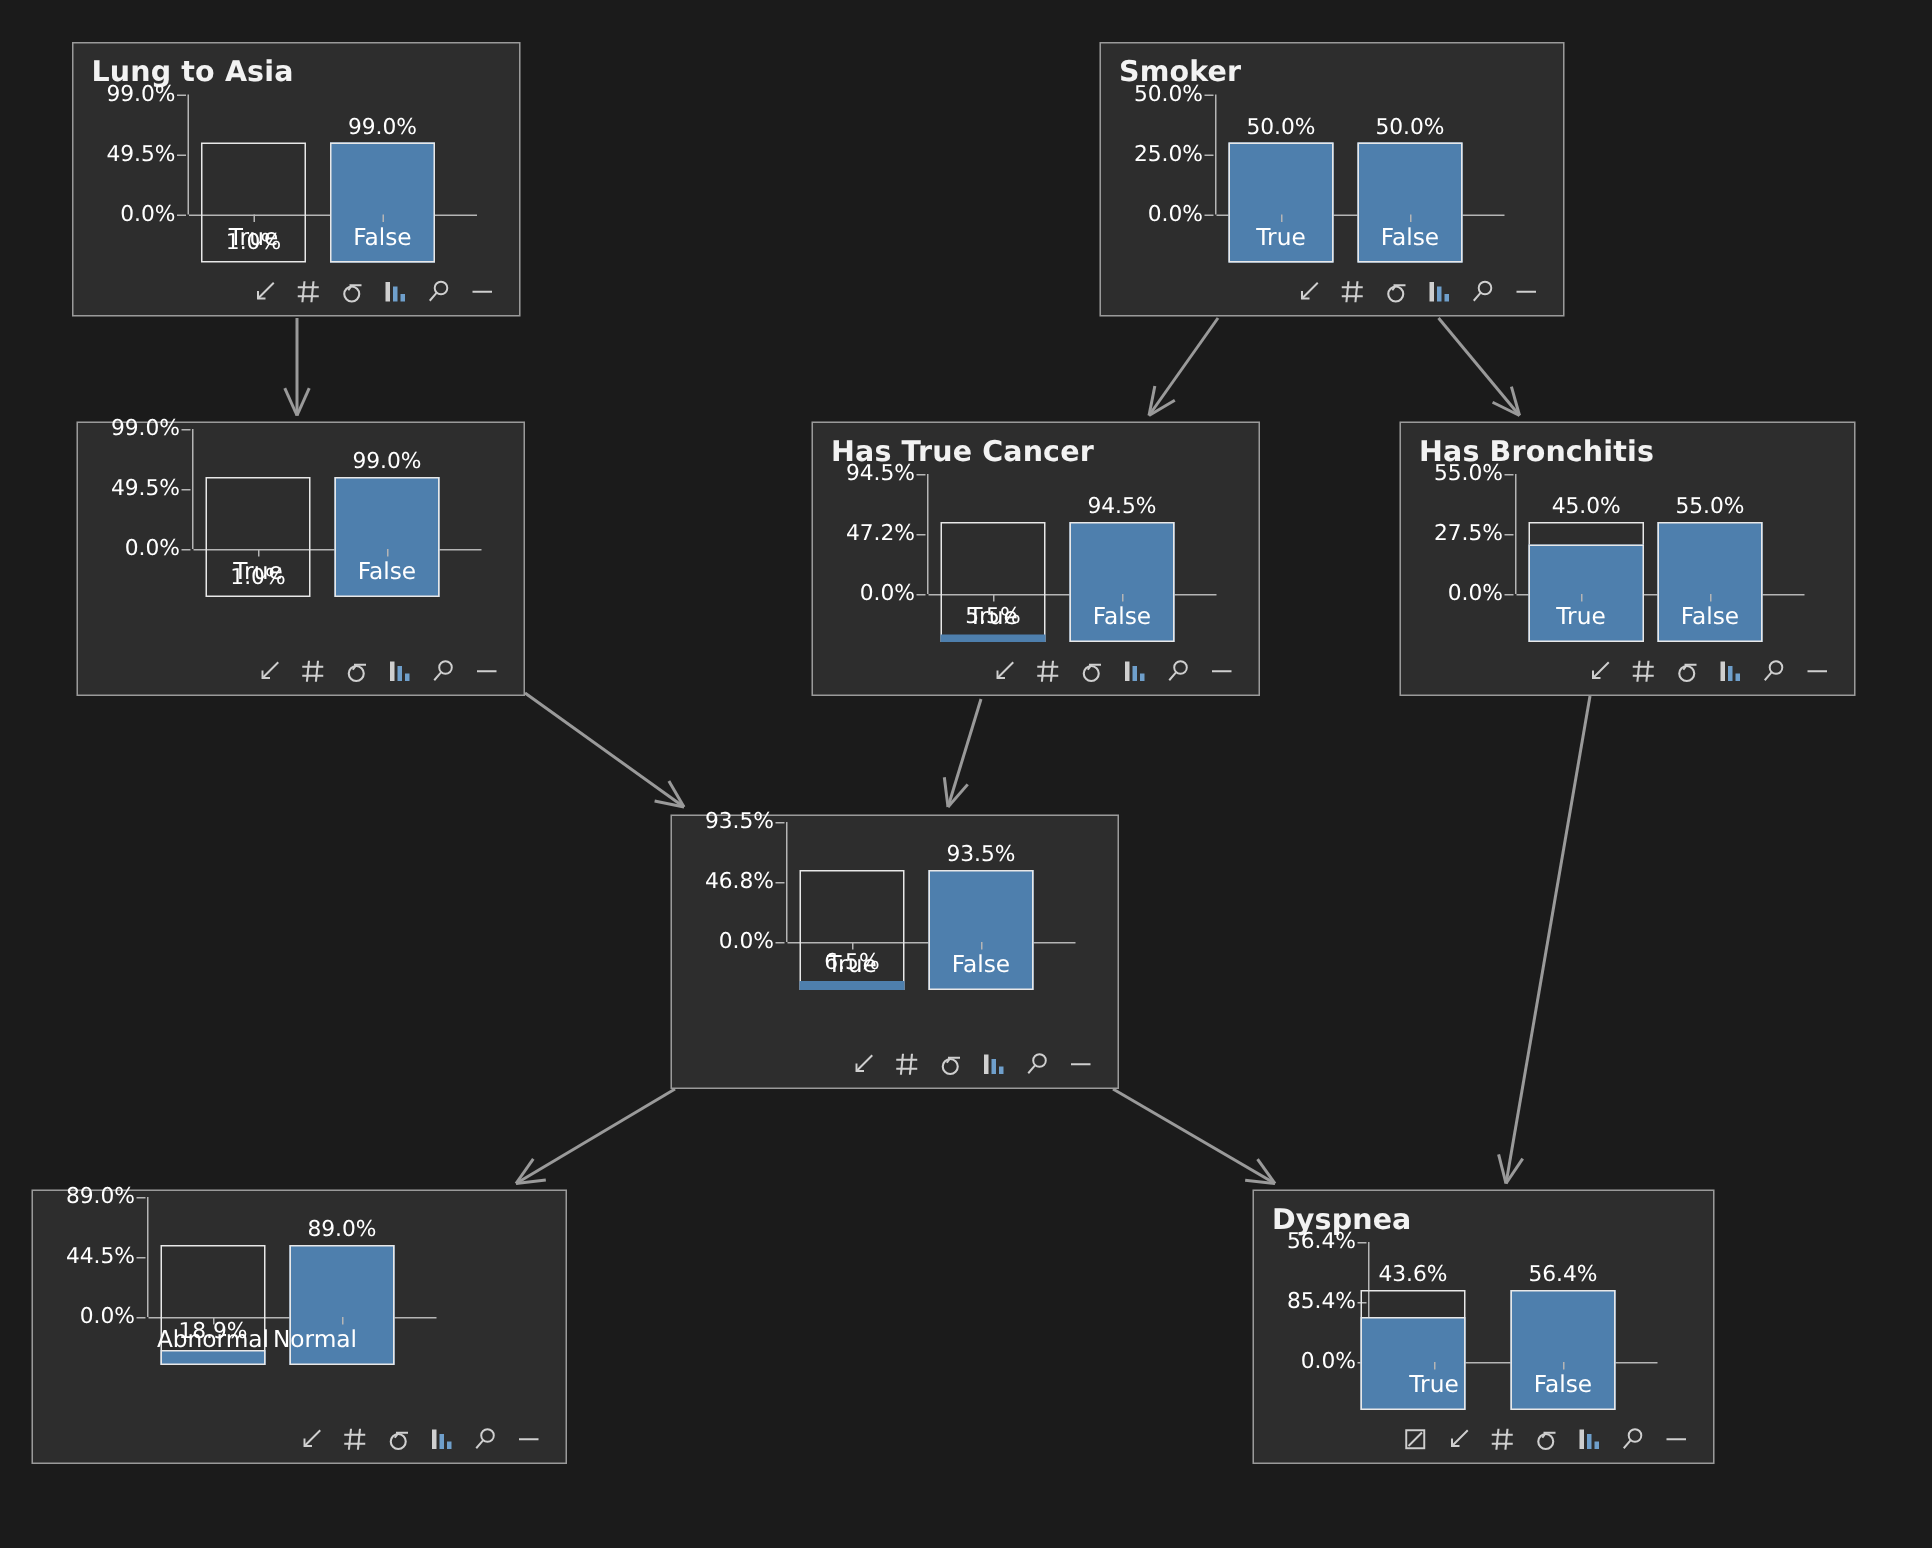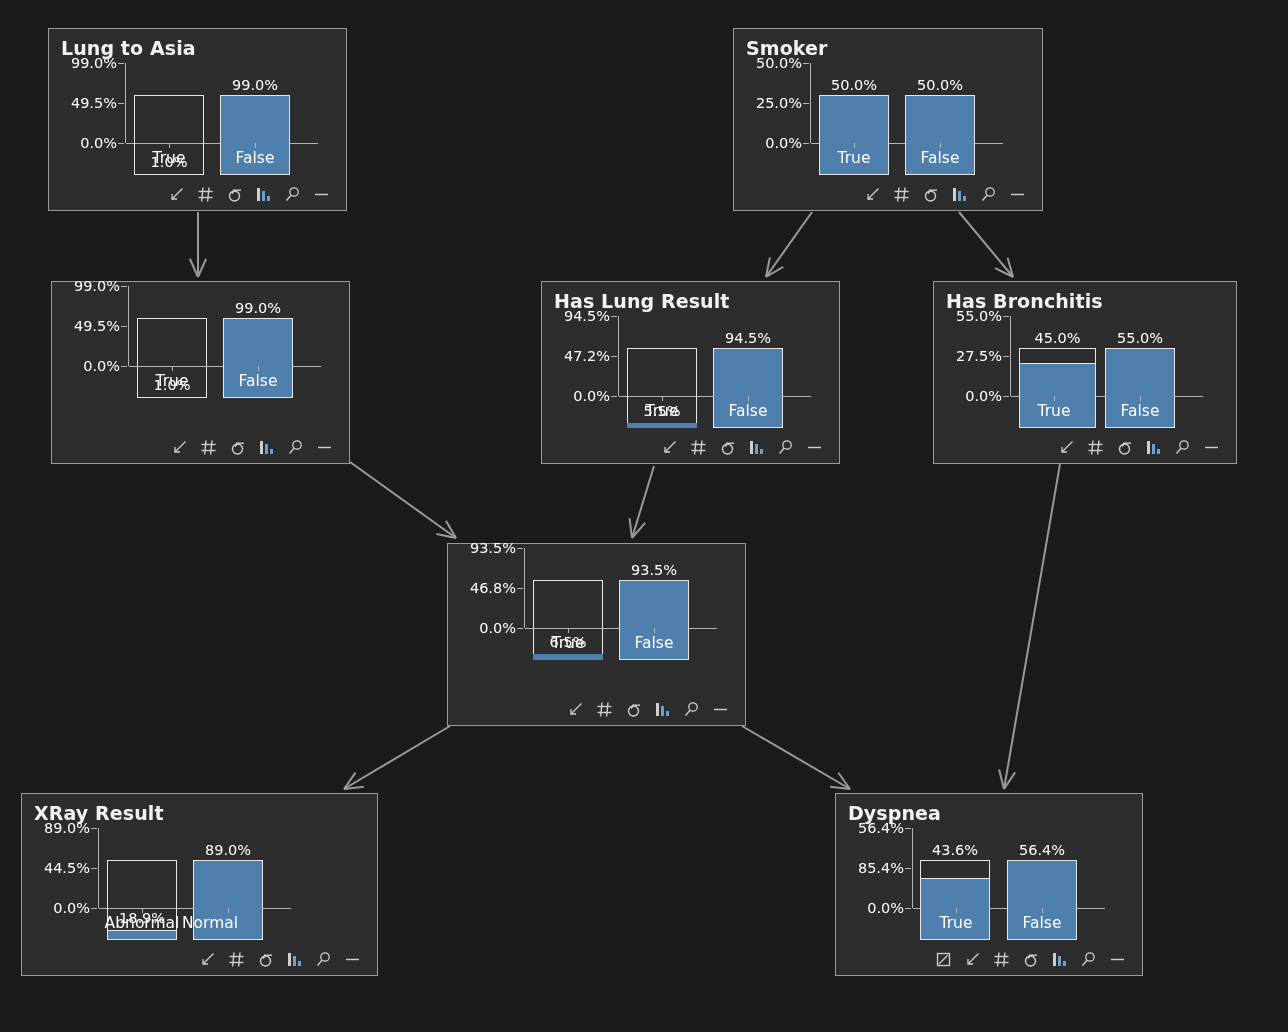--- a/index.html
+++ b/index.html
@@ -392,21 +392,21 @@
           </svg>
         </div>
         <div class="tbtn">
           <svg width="17" height="17" viewBox="0 0 17 17">
             <line x1="2" y1="8.5" x2="15" y2="8.5" stroke="#cfcfcf" stroke-width="1.4"></line>
           </svg>
         </div>
       </div>
     </div>
     <div class="node" style="left: 541px; top: 281px; width: 299px; height: 183px;">
-      <div class="node-title">Has Lung Result</div>
+      <div class="node-title">Has True Cancer</div>
       <div class="chart">
         <div class="ylabels">
           <div class="ylab" style="top: 0px;">94.5%</div>
           <div class="ytick" style="top: 0px;"></div>
           <div class="ylab" style="top: 40px;">47.2%</div>
           <div class="ytick" style="top: 40px;"></div>
           <div class="ylab" style="top: 80px;">0.0%</div>
           <div class="ytick" style="top: 80px;"></div>
         </div>
         <div class="yaxis"></div>
@@ -601,21 +601,20 @@
           </svg>
         </div>
         <div class="tbtn">
           <svg width="17" height="17" viewBox="0 0 17 17">
             <line x1="2" y1="8.5" x2="15" y2="8.5" stroke="#cfcfcf" stroke-width="1.4"></line>
           </svg>
         </div>
       </div>
     </div>
     <div class="node" style="left: 21px; top: 793px; width: 357px; height: 183px;">
-      <div class="node-title">XRay Result</div>
       <div class="chart">
         <div class="ylabels">
           <div class="ylab" style="top: 0px;">89.0%</div>
           <div class="ytick" style="top: 0px;"></div>
           <div class="ylab" style="top: 40px;">44.5%</div>
           <div class="ytick" style="top: 40px;"></div>
           <div class="ylab" style="top: 80px;">0.0%</div>
           <div class="ytick" style="top: 80px;"></div>
         </div>
         <div class="yaxis"></div>
@@ -683,21 +682,21 @@
         <div class="ylabels">
           <div class="ylab" style="top: 0px;">56.4%</div>
           <div class="ytick" style="top: 0px;"></div>
           <div class="ylab" style="top: 40px;">85.4%</div>
           <div class="ytick" style="top: 40px;"></div>
           <div class="ylab" style="top: 80px;">0.0%</div>
           <div class="ytick" style="top: 80px;"></div>
         </div>
         <div class="yaxis"></div>
         <div class="xaxis" style="width: 192px;"></div>
-        <div class="bargroup" style="left: 84px; width: 70px;">
+        <div class="bargroup" style="left: 71px; width: 70px;">
           <div class="barbox"></div>
           <div class="barfill outlined" style="height: 62px;"></div>
           <div class="barval above">43.6%</div>
         </div>
         <div class="xtick" style="left: 120px;"></div>
         <div class="xlab" style="left: 120px;">True</div>
         <div class="bargroup" style="left: 171px; width: 70px;">
           <div class="barbox"></div>
           <div class="barfill outlined" style="height: 80px;"></div>
           <div class="barval above">56.4%</div>

